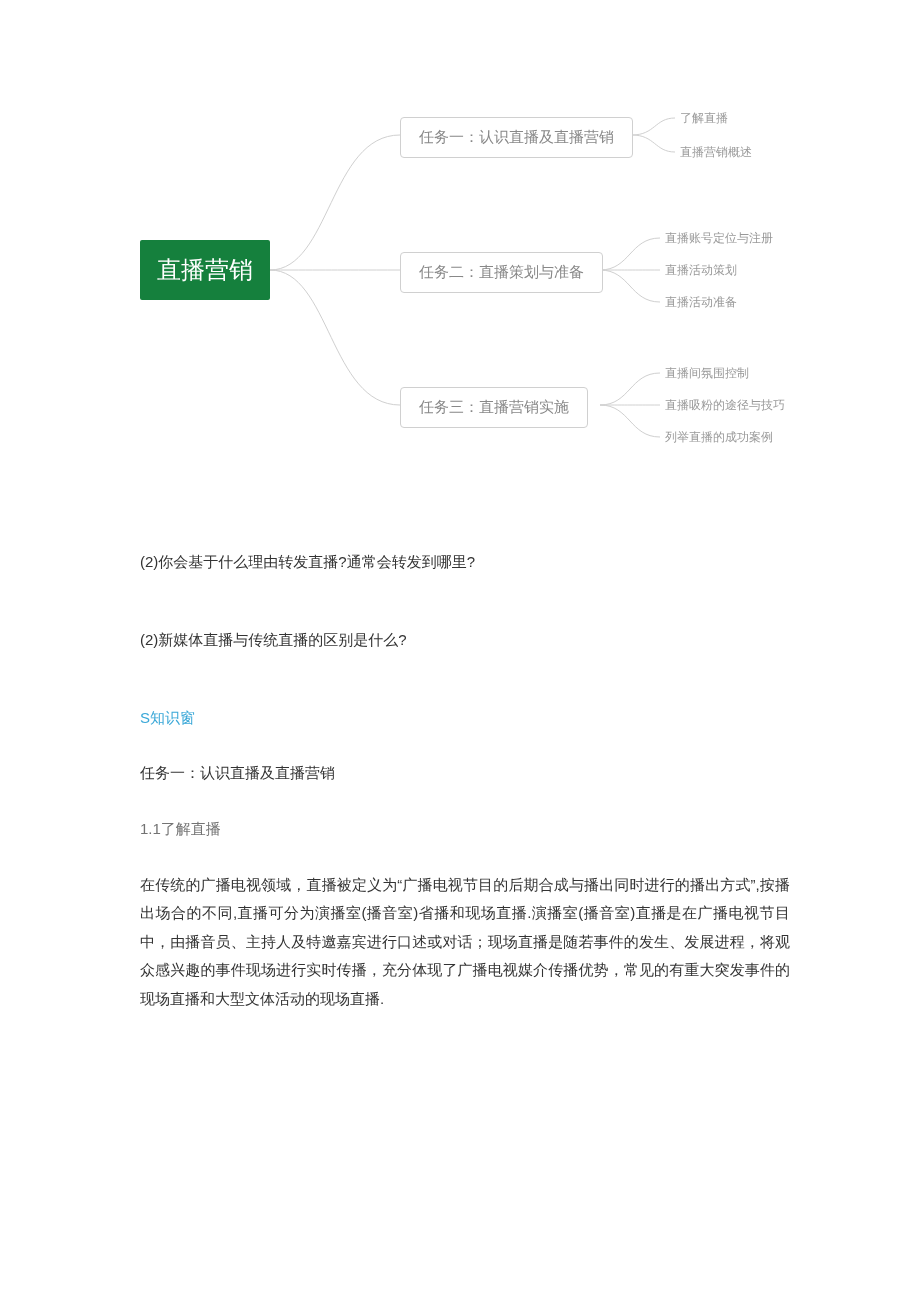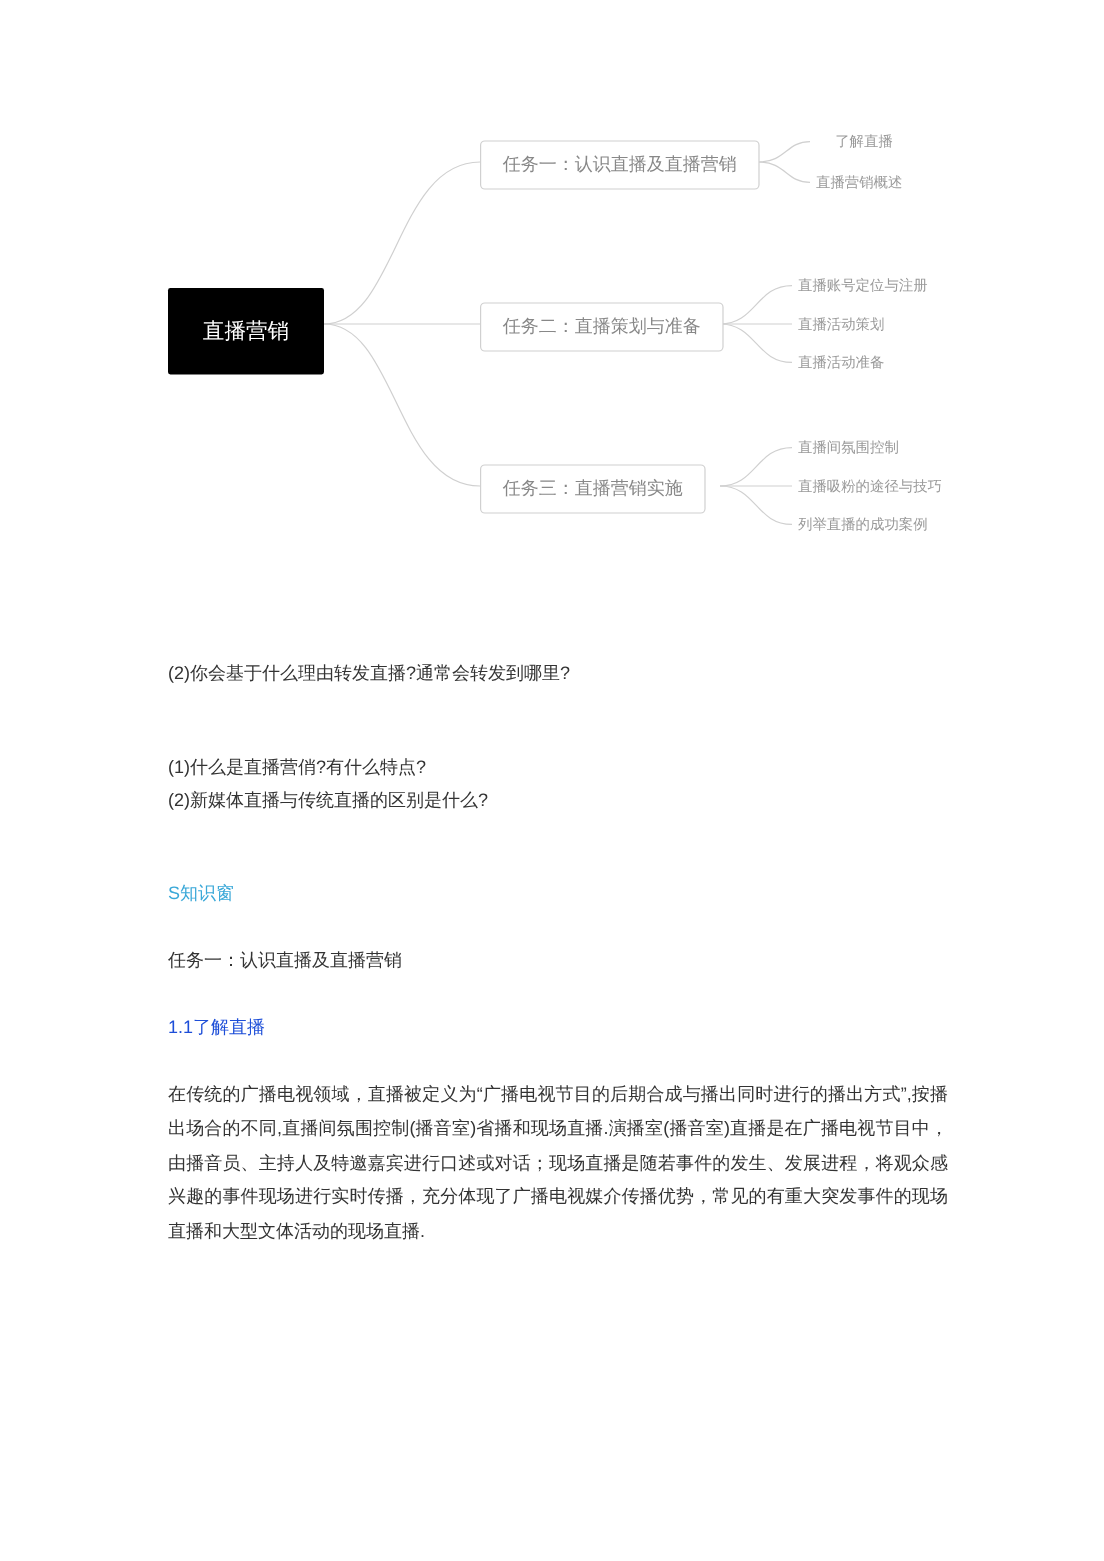--- a/index.html
+++ b/index.html
@@ -16,24 +16,24 @@
     left: 100px;
     top: 90px;
     width: 780px;
     height: 370px;
   }
   .root-node {
     position: absolute;
     left: 40px;
     top: 150px;
     width: 130px;
-    height: 72px;
-    background: #000000;
+    height: 60px;
+    background: #15803d;
     color: #fff;
-    font-size: 18px;
+    font-size: 24px;
     font-weight: 500;
     display: flex;
     align-items: center;
     justify-content: center;
     border-radius: 2px;
   }
   .task-node {
     position: absolute;
     border: 1px solid #d0d0d0;
     border-radius: 4px;
@@ -75,21 +75,21 @@
     margin-bottom: 28px;
   }
   .section-title {
     font-size: 15px;
     margin-bottom: 28px;
     color: #333;
   }
   .sub-title {
     font-size: 15px;
     margin-bottom: 28px;
-    color: #1d4ed8;
+    color: #737373;
   }
   .sub-heading {
     font-size: 15px;
     margin-bottom: 10px;
     color: #333;
   }
   .body-text {
     font-size: 15px;
     line-height: 1.9;
     text-align: justify;
@@ -117,45 +117,44 @@
     <path d="M 500 315 C 530 315, 530 315, 560 315"></path>
     <path d="M 500 315 C 530 315, 530 347, 560 347"></path>
   </svg>
 
   <div class="root-node">直播营销</div>
 
   <div class="task-node" style="left:300px; top:27px;">任务一：认识直播及直播营销</div>
   <div class="task-node" style="left:300px; top:297px;">任务三：直播营销实施</div>
   <div class="task-node" style="left:300px; top:162px;">任务二：直播策划与准备</div>
 
-  <div class="leaf-node" style="left:596px; top:20px;">了解直播</div>
+  <div class="leaf-node" style="left:580px; top:20px;">了解直播</div>
   <div class="leaf-node" style="left:580px; top:54px;">直播营销概述</div>
 
   <div class="leaf-node" style="left:565px; top:140px;">直播账号定位与注册</div>
   <div class="leaf-node" style="left:565px; top:172px;">直播活动策划</div>
   <div class="leaf-node" style="left:565px; top:204px;">直播活动准备</div>
 
   <div class="leaf-node" style="left:565px; top:275px;">直播间氛围控制</div>
   <div class="leaf-node" style="left:565px; top:307px;">直播吸粉的途径与技巧</div>
   <div class="leaf-node" style="left:565px; top:339px;">列举直播的成功案例</div>
 </div>
 
 <div class="content">
 
   <div class="q-group">
     <div>(2)你会基于什么理由转发直播?通常会转发到哪里?</div>
   </div>
 
   <div class="q-group">
-    <div>(1)什么是直播营俏?有什么特点?</div>
     <div>(2)新媒体直播与传统直播的区别是什么?</div>
   </div>
 
   <div class="knowledge-title">S知识窗</div>
 
   <div class="section-title">任务一：认识直播及直播营销</div>
 
   <div class="sub-title">1.1了解直播</div>
 
 
-  <div class="body-text">在传统的广播电视领域，直播被定义为“广播电视节目的后期合成与播出同时进行的播出方式”,按播出场合的不同,直播间氛围控制(播音室)省播和现场直播.演播室(播音室)直播是在广播电视节目中，由播音员、主持人及特邀嘉宾进行口述或对话；现场直播是随若事件的发生、发展进程，将观众感兴趣的事件现场进行实时传播，充分体现了广播电视媒介传播优势，常见的有重大突发事件的现场直播和大型文体活动的现场直播.</div>
+  <div class="body-text">在传统的广播电视领域，直播被定义为“广播电视节目的后期合成与播出同时进行的播出方式”,按播出场合的不同,直播可分为演播室(播音室)省播和现场直播.演播室(播音室)直播是在广播电视节目中，由播音员、主持人及特邀嘉宾进行口述或对话；现场直播是随若事件的发生、发展进程，将观众感兴趣的事件现场进行实时传播，充分体现了广播电视媒介传播优势，常见的有重大突发事件的现场直播和大型文体活动的现场直播.</div>
 
 </div>
 
 </body></html>

